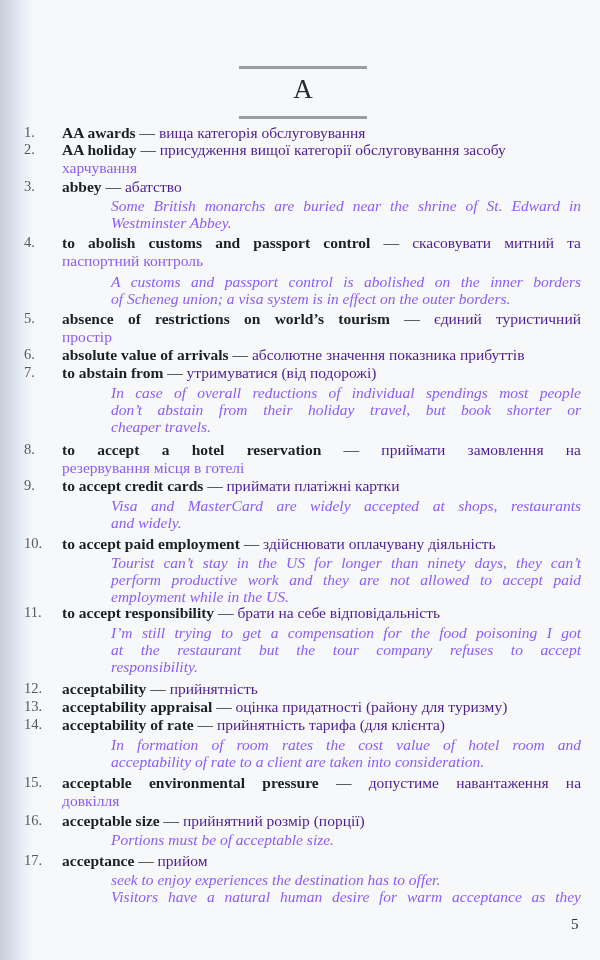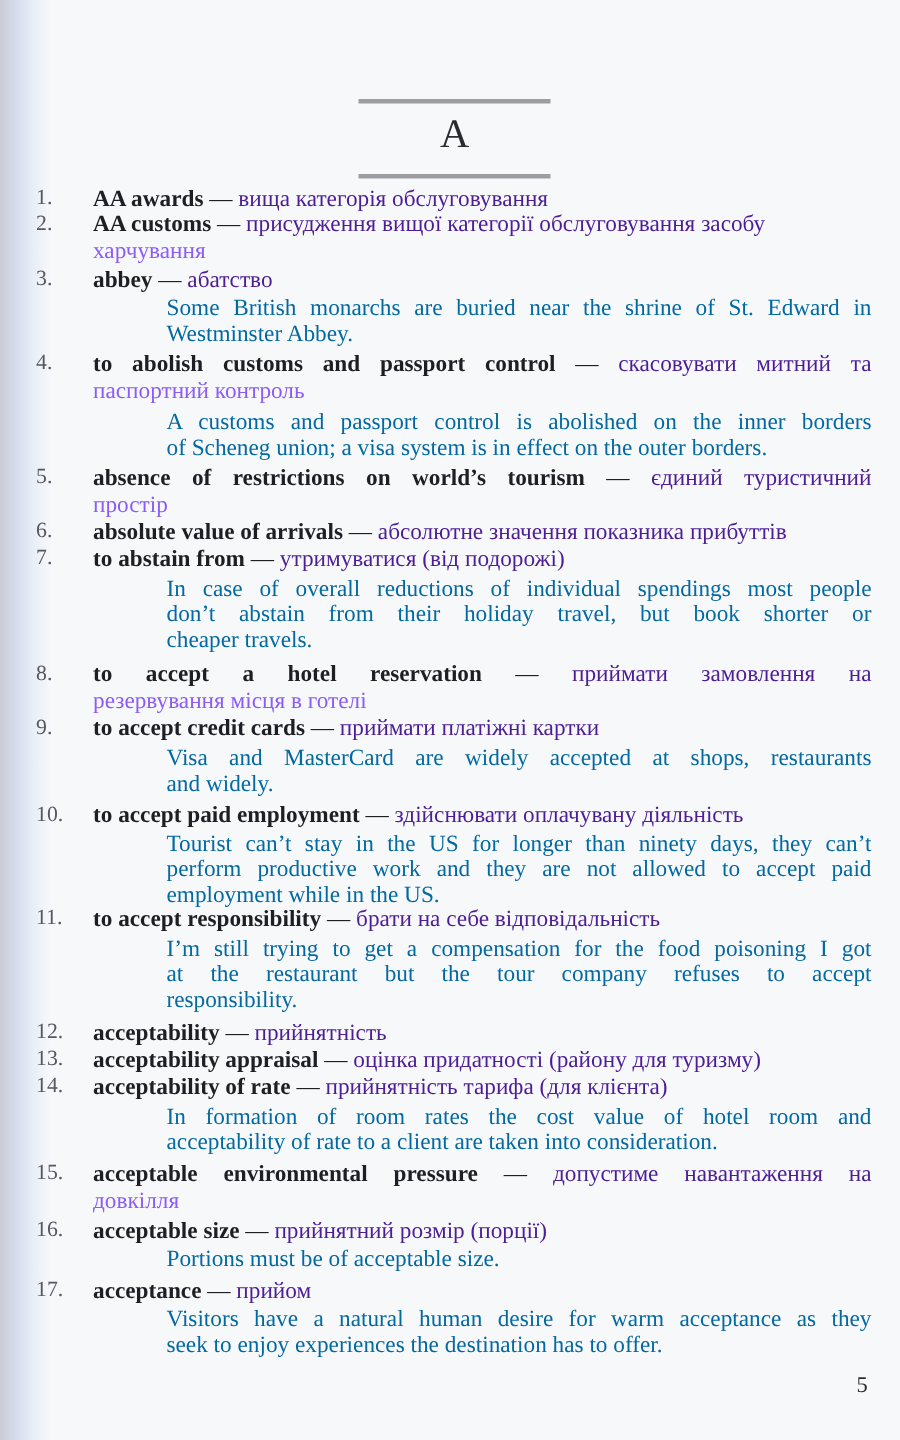--- a/index.html
+++ b/index.html
@@ -20,42 +20,42 @@
       border-top: 3px solid #9c9ea3; border-bottom: 3px solid #9c9ea3;
       text-align: center; font-size: 27px; line-height: 40px; color: #2a2b30;
     }
     .entry { position: absolute; left: 0; width: 600px; font-size: 15.5px; line-height: 17px; }
     .num { position: absolute; left: 24px; color: #555861; font-size: 14.5px; }
     .term-line { position: absolute; left: 62px; width: 519px; }
     .justify { text-align: justify; text-align-last: justify; }
     .b { font-weight: bold; }
     .tr { color: #4c1d95; }
     .cont { position: absolute; left: 62px; color: #8b5cf6; }
-    .ex { position: absolute; left: 111px; width: 470px; color: #0369a1; }
+    .ex { position: absolute; left: 111px; width: 470px; font-style: italic; color: #8b5cf6; }
     .ex .ln { display: block; white-space: nowrap; }
     .ex .jl { text-align: justify; text-align-last: justify; white-space: normal; }
     .pagenum { position: absolute; left: 571px; top: 916px; font-size: 15px; color: #2a2c33; }
   </style>
 </head>
 <body>
 
 <div class="gutter"></div>
 
 <div class="page">
 
   <div class="heading">A</div>
 
   <div class="entry" style="top:124px">
     <span class="num">1.</span>
     <div class="term-line"><span class="b">AA awards</span><span> — </span><span class="tr">вища категорія обслуговування</span></div>
   </div>
 
   <div class="entry" style="top:141px">
     <span class="num">2.</span>
-    <div class="term-line"><span class="b">AA customs</span><span> — </span><span class="tr">присудження вищої категорії обслуговування засобу</span></div>
+    <div class="term-line"><span class="b">AA holiday</span><span> — </span><span class="tr">присудження вищої категорії обслуговування засобу</span></div>
     <div class="cont" style="top:18px">харчування</div>
   </div>
 
   <div class="entry" style="top:178px">
     <span class="num">3.</span>
     <div class="term-line"><span class="b">abbey</span><span> — </span><span class="tr">абатство</span></div>
     <div class="ex" style="top:19px">
       <span class="ln jl">Some British monarchs are buried near the shrine of St. Edward in</span>
       <span class="ln">Westminster Abbey.</span>
     </div>
@@ -157,19 +157,19 @@
     <div class="term-line"><span class="b">acceptable size</span><span> — </span><span class="tr">прийнятний розмір (порції)</span></div>
     <div class="ex" style="top:19px">
       <span class="ln">Portions must be of acceptable size.</span>
     </div>
   </div>
 
   <div class="entry" style="top:852px">
     <span class="num">17.</span>
     <div class="term-line"><span class="b">acceptance</span><span> — </span><span class="tr">прийом</span></div>
     <div class="ex" style="top:19px">
+      <span class="ln">seek to enjoy experiences the destination has to offer.</span>
       <span class="ln jl">Visitors have a natural human desire for warm acceptance as they</span>
-      <span class="ln">seek to enjoy experiences the destination has to offer.</span>
     </div>
   </div>
 
   <div class="pagenum">5</div>
 </div>
 
 </body></html>

